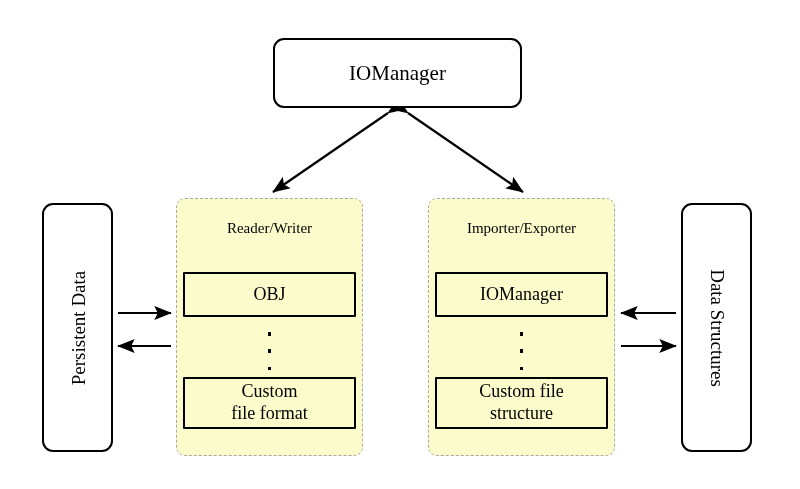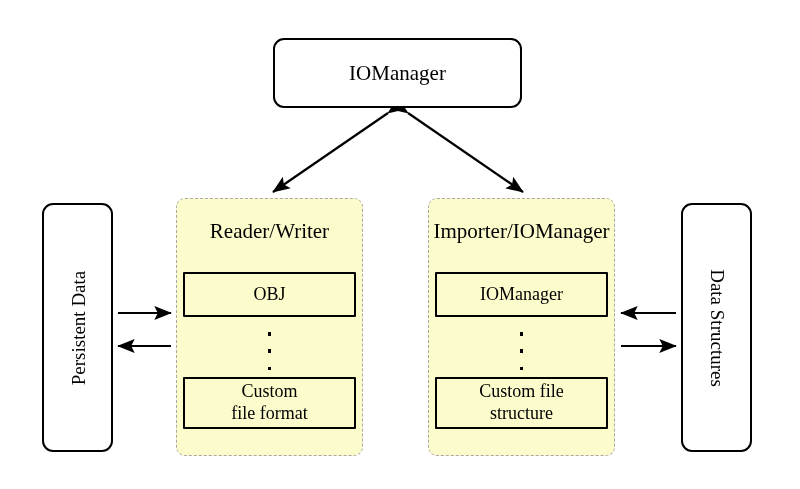--- a/index.html
+++ b/index.html
@@ -82,21 +82,21 @@
   }
   #panel-reader-writer { left: 176px; width: 187px; }
   #panel-importer-exporter { left: 428px; width: 187px; }
 
   .panel-title {
     position: absolute;
     left: 0;
     right: 0;
     top: 22px;
     text-align: center;
-    font-size: 21px;
+    font-size: 15px;
     line-height: 1;
     white-space: nowrap;
   }
 
   
   .sub-box {
     position: absolute;
     box-sizing: border-box;
     border: 2.6px solid #000000;
     border-radius: 1px;
@@ -194,21 +194,21 @@
 
     <div class="sub-box bottom">
       <span>
         <span>Custom</span><br>
         <span>file format</span>
       </span>
     </div>
   </div>
 
   <div class="panel" id="panel-importer-exporter">
-    <div class="panel-title">Importer/IOManager</div>
+    <div class="panel-title">Importer/Exporter</div>
 
     <div class="sub-box top">
       <span>IOManager</span>
     </div>
 
     <div class="vdots">
       <i></i>
         <i></i>
         <i></i>
     </div>

